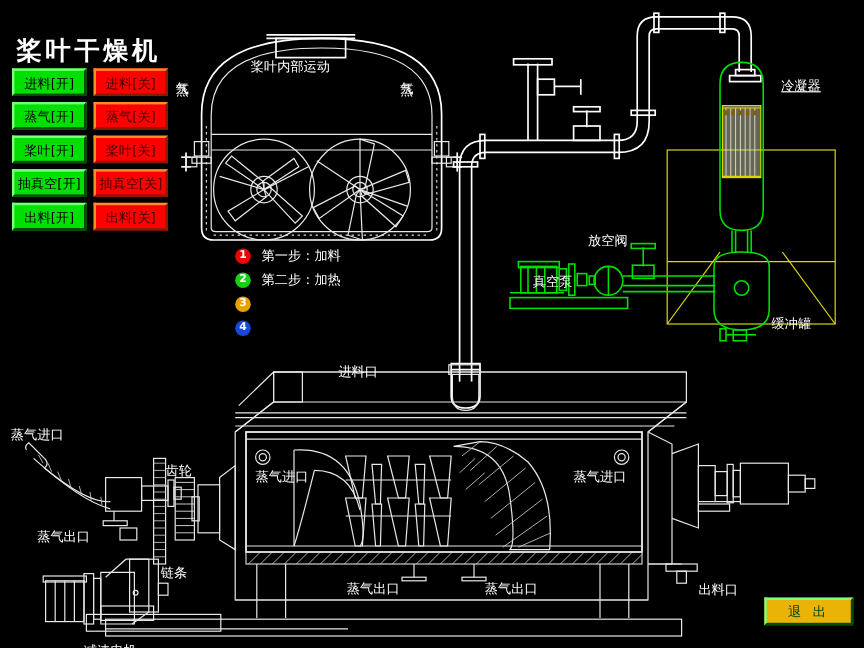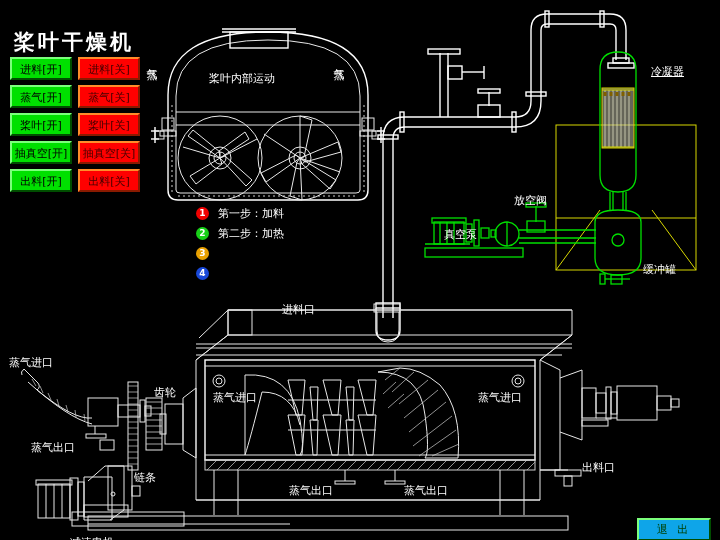--- a/index.html
+++ b/index.html
@@ -48,23 +48,23 @@
   .step-txt { color:#fff; font-size:11px; margin-left:9px; white-space:nowrap;text-align:center; }
 
   
   .lbl { position:absolute; color:#fff; font-size:11px; white-space:nowrap; }
   .lbl-v { position:absolute; color:#fff; font-size:11px;
            writing-mode:vertical-rl; text-orientation:upright; }
 
   
   #exit-btn {
     position:absolute; left:637px; top:498px; width:74px; height:23px;
-    background:#0ea5e9; color:#004000; font-size:11px; letter-spacing:3px;
+    background:#eab308; color:#004000; font-size:11px; letter-spacing:3px;
     text-align:center; line-height:19px; cursor:pointer;
-    border:2px solid; border-color:#7cff7c #004d00 #004d00 #7cff7c;margin-top:20px;
+    border:2px solid; border-color:#7cff7c #004d00 #004d00 #7cff7c;
   }
 
   svg { position:absolute; left:0; top:0; overflow:visible; }
   .w { stroke:#e8e8e8; fill:none; stroke-width:1; }
   .w2 { stroke:#ffffff; fill:none; stroke-width:1.4; }
   .g { stroke:#00e000; fill:none; stroke-width:1.3; }
   .y { stroke:#d8d800; fill:none; stroke-width:1; }
   .hatch { stroke:#cfcfcf; fill:none; stroke-width:0.7; }
 </style>
 </head>
@@ -491,38 +491,38 @@
       <path class="w" d="M88 481 L105 466 L124 466 L124 510 L110 520"></path>
       <rect class="w" x="108" y="466" width="24" height="44"></rect>
       <circle class="w" cx="113" cy="494" r="2"></circle>
       <rect class="w" x="132" y="486" width="8" height="10"></rect>
       <rect class="w" x="84" y="505" width="44" height="12"></rect>
       <rect class="w" x="72" y="512" width="112" height="14"></rect>
     </g>
 
   </svg>
 
-  <div class="lbl" style="left:209px; top:71px;font-family:Liberation Mono, monospace;">桨叶内部运动</div>
+  <div class="lbl" style="left:209px; top:48px;font-family:Liberation Mono, monospace;">桨叶内部运动</div>
   <div class="lbl-v" style="left:143px; top:60px;">蒸气</div>
   <div class="lbl-v" style="left:330px; top:60px;">蒸气</div>
 
   <div class="lbl" style="left:651px; top:64px;text-decoration:underline;">冷凝器</div>
   <div class="lbl" style="left:444px; top:207px;margin-top:20px;">真空泵</div>
-  <div class="lbl" style="left:514px; top:193px;">放空阀</div>
+  <div class="lbl" style="left:490px; top:193px;">放空阀</div>
   <div class="lbl" style="left:643px; top:262px;">缓冲罐</div>
 
   <div class="lbl" style="left:258px; top:302px;margin-left:24px;">进料口</div>
 
   <div class="lbl" style="left:9px;  top:355px;">蒸气进口</div>
   <div class="lbl" style="left:31px; top:440px;">蒸气出口</div>
-  <div class="lbl" style="left:139px;top:385px;padding-left:15px;">齿轮</div>
+  <div class="lbl" style="left:123px;top:385px;padding-left:15px;">齿轮</div>
   <div class="lbl" style="left:134px;top:470px;">链条</div>
   <div class="lbl" style="left:70px; top:505px;margin-top:30px;">减速电机</div>
 
   <div class="lbl" style="left:213px;top:390px;">蒸气进口</div>
   <div class="lbl" style="left:478px;top:390px;">蒸气进口</div>
   <div class="lbl" style="left:289px;top:483px;">蒸气出口</div>
   <div class="lbl" style="left:404px;top:483px;">蒸气出口</div>
-  <div class="lbl" style="left:582px;top:460px;">出料口</div>
+  <div class="lbl" style="left:582px;top:484px;">出料口</div>
 
   <div id="exit-btn">退 出</div>
 
 </div>
 
 </body></html>

